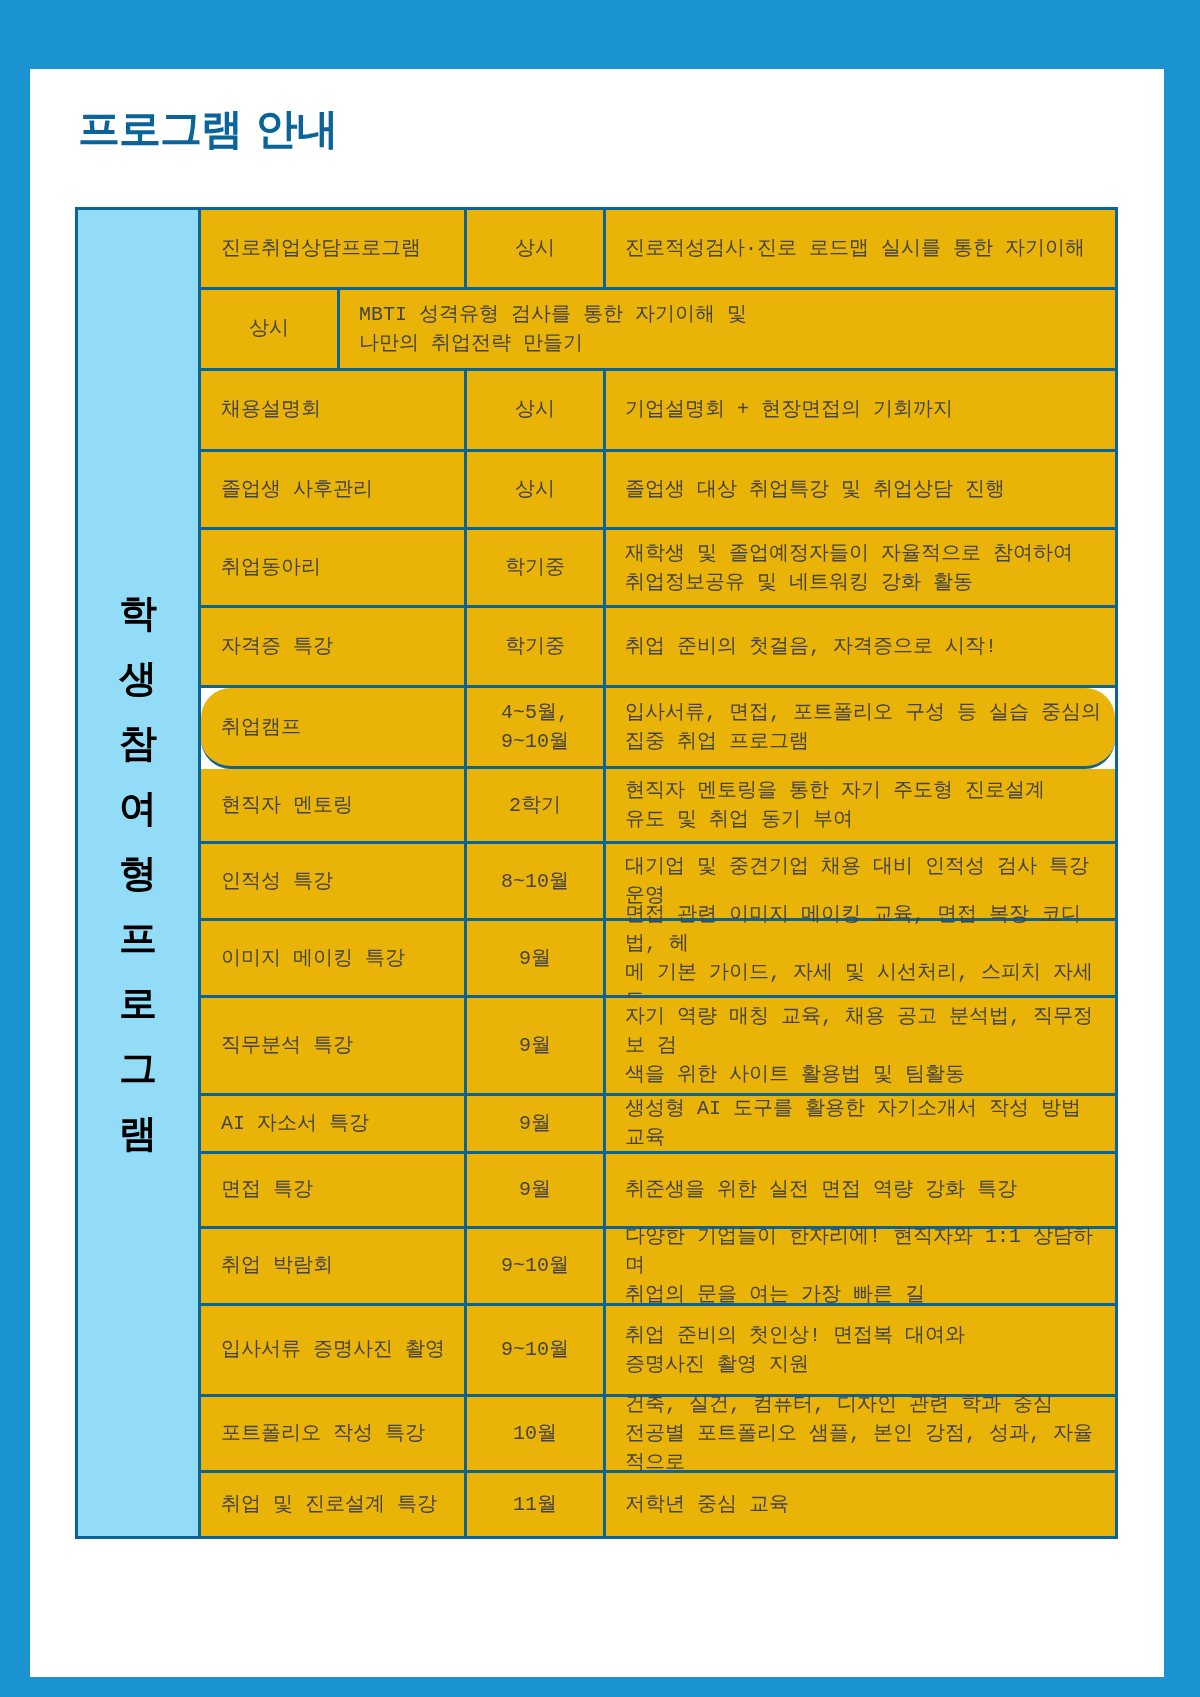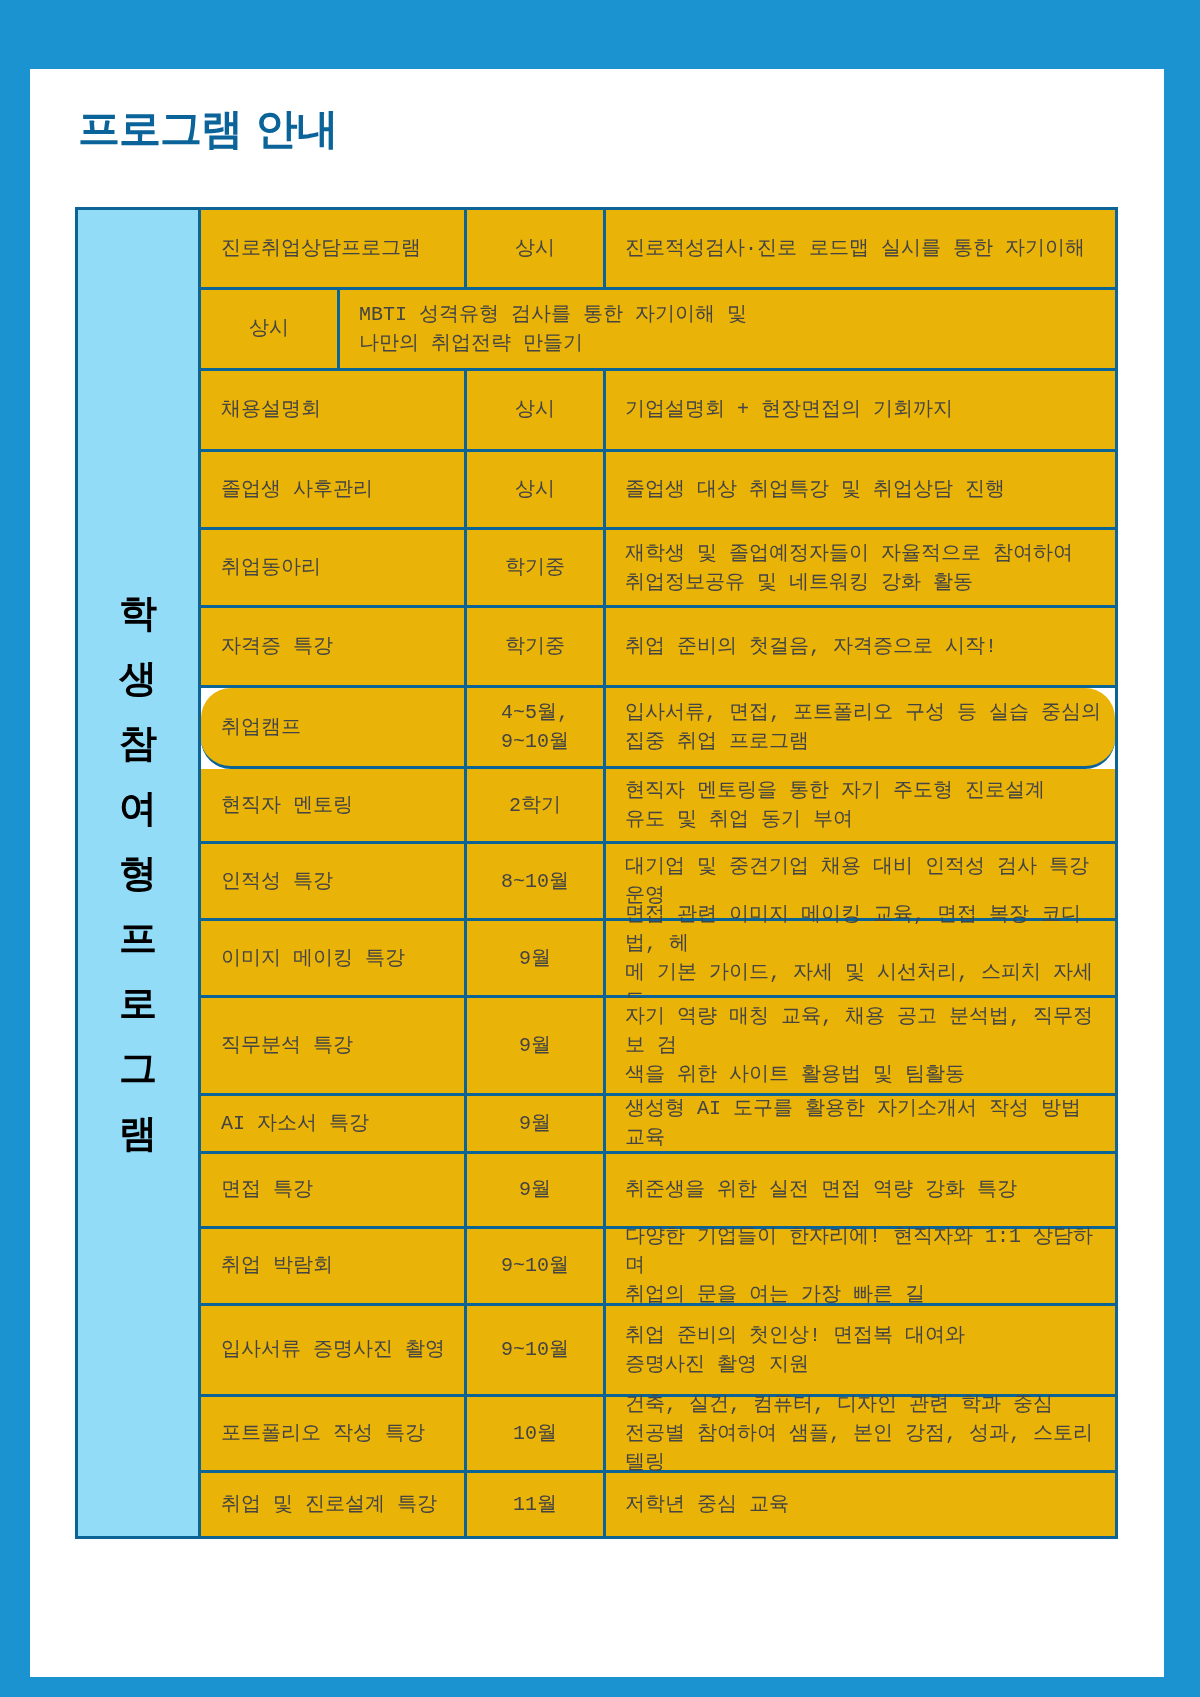--- a/index.html
+++ b/index.html
@@ -219,21 +219,21 @@
 증명사진 촬영 지원</span></div>
   </div>
         <div class="row" style="height: 76px;">
     <div class="cell c-name">
             <span>포트폴리오 작성 특강</span>
           </div>
     <div class="cell c-period">
             <span class="period-text">10월</span>
           </div>
     <div class="cell c-desc"><span>건축, 실건, 컴퓨터, 디자인 관련 학과 중심
-전공별 참여하여 샘플, 본인 강점, 성과, 스토리텔링</span></div>
+전공별 포트폴리오 샘플, 본인 강점, 성과, 자율적으로</span></div>
   </div>
         <div class="row" style="height: 64px;">
     <div class="cell c-name">
             <span>취업 및 진로설계 특강</span>
           </div>
     <div class="cell c-period">
             <span class="period-text">11월</span>
           </div>
     <div class="cell c-desc"><span>저학년 중심 교육</span></div>
   </div>

